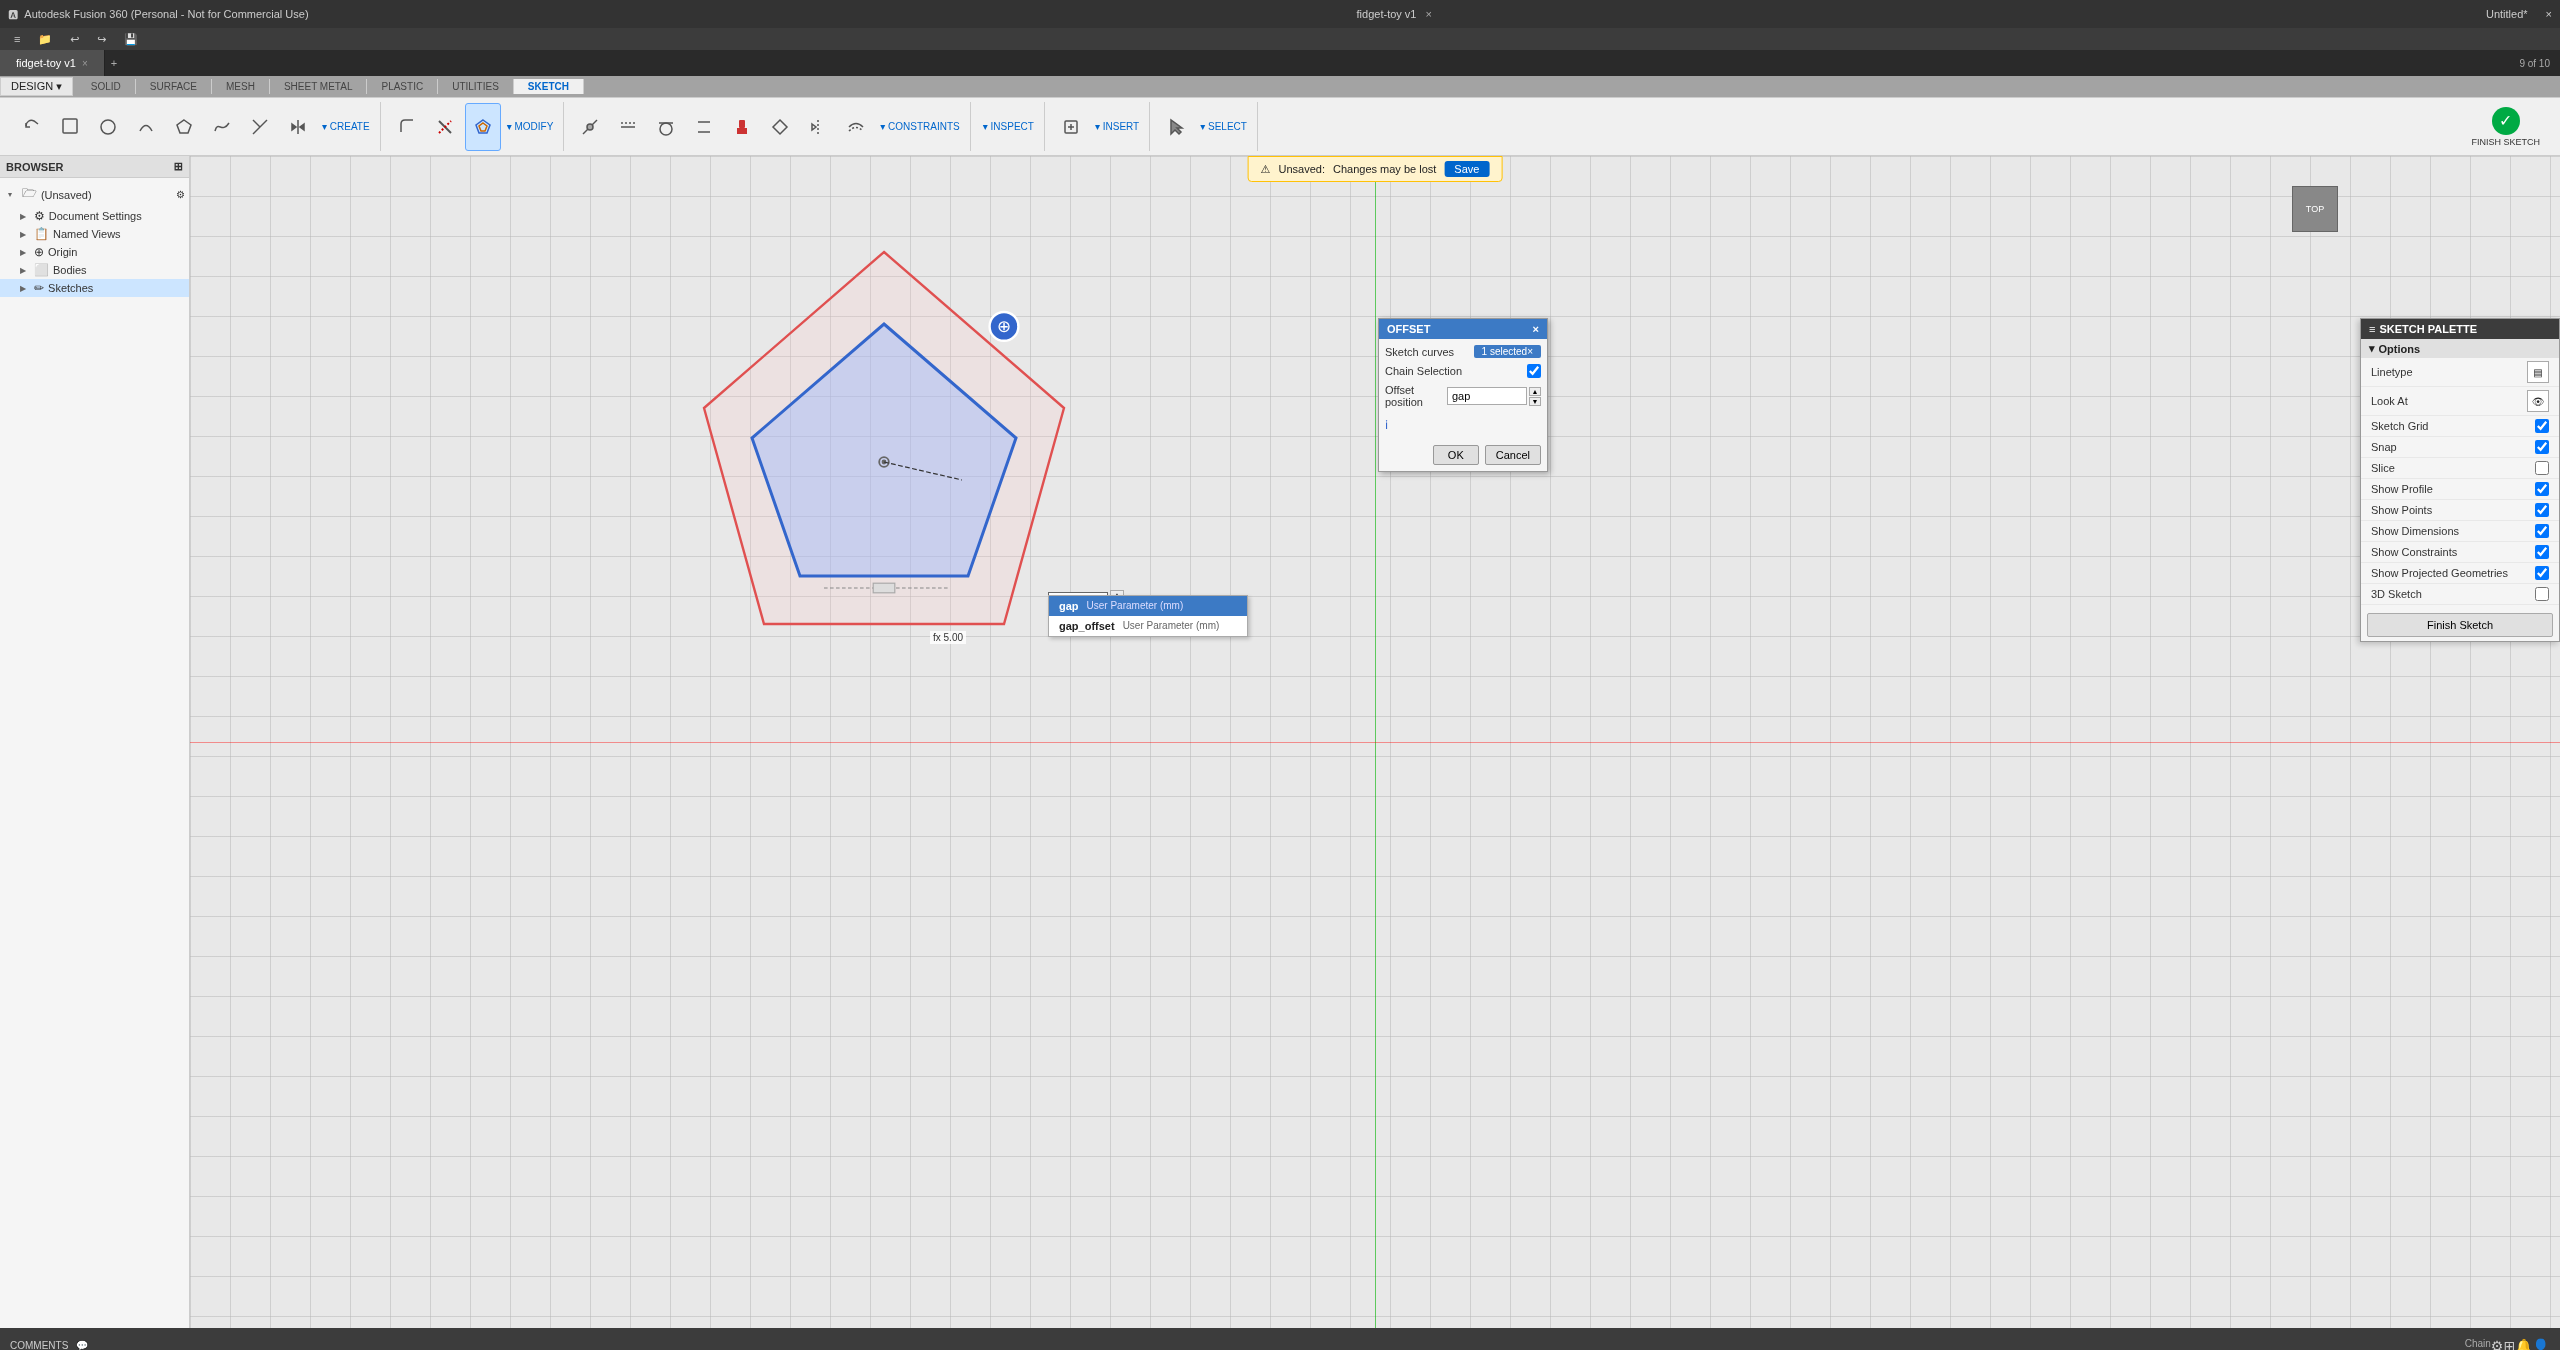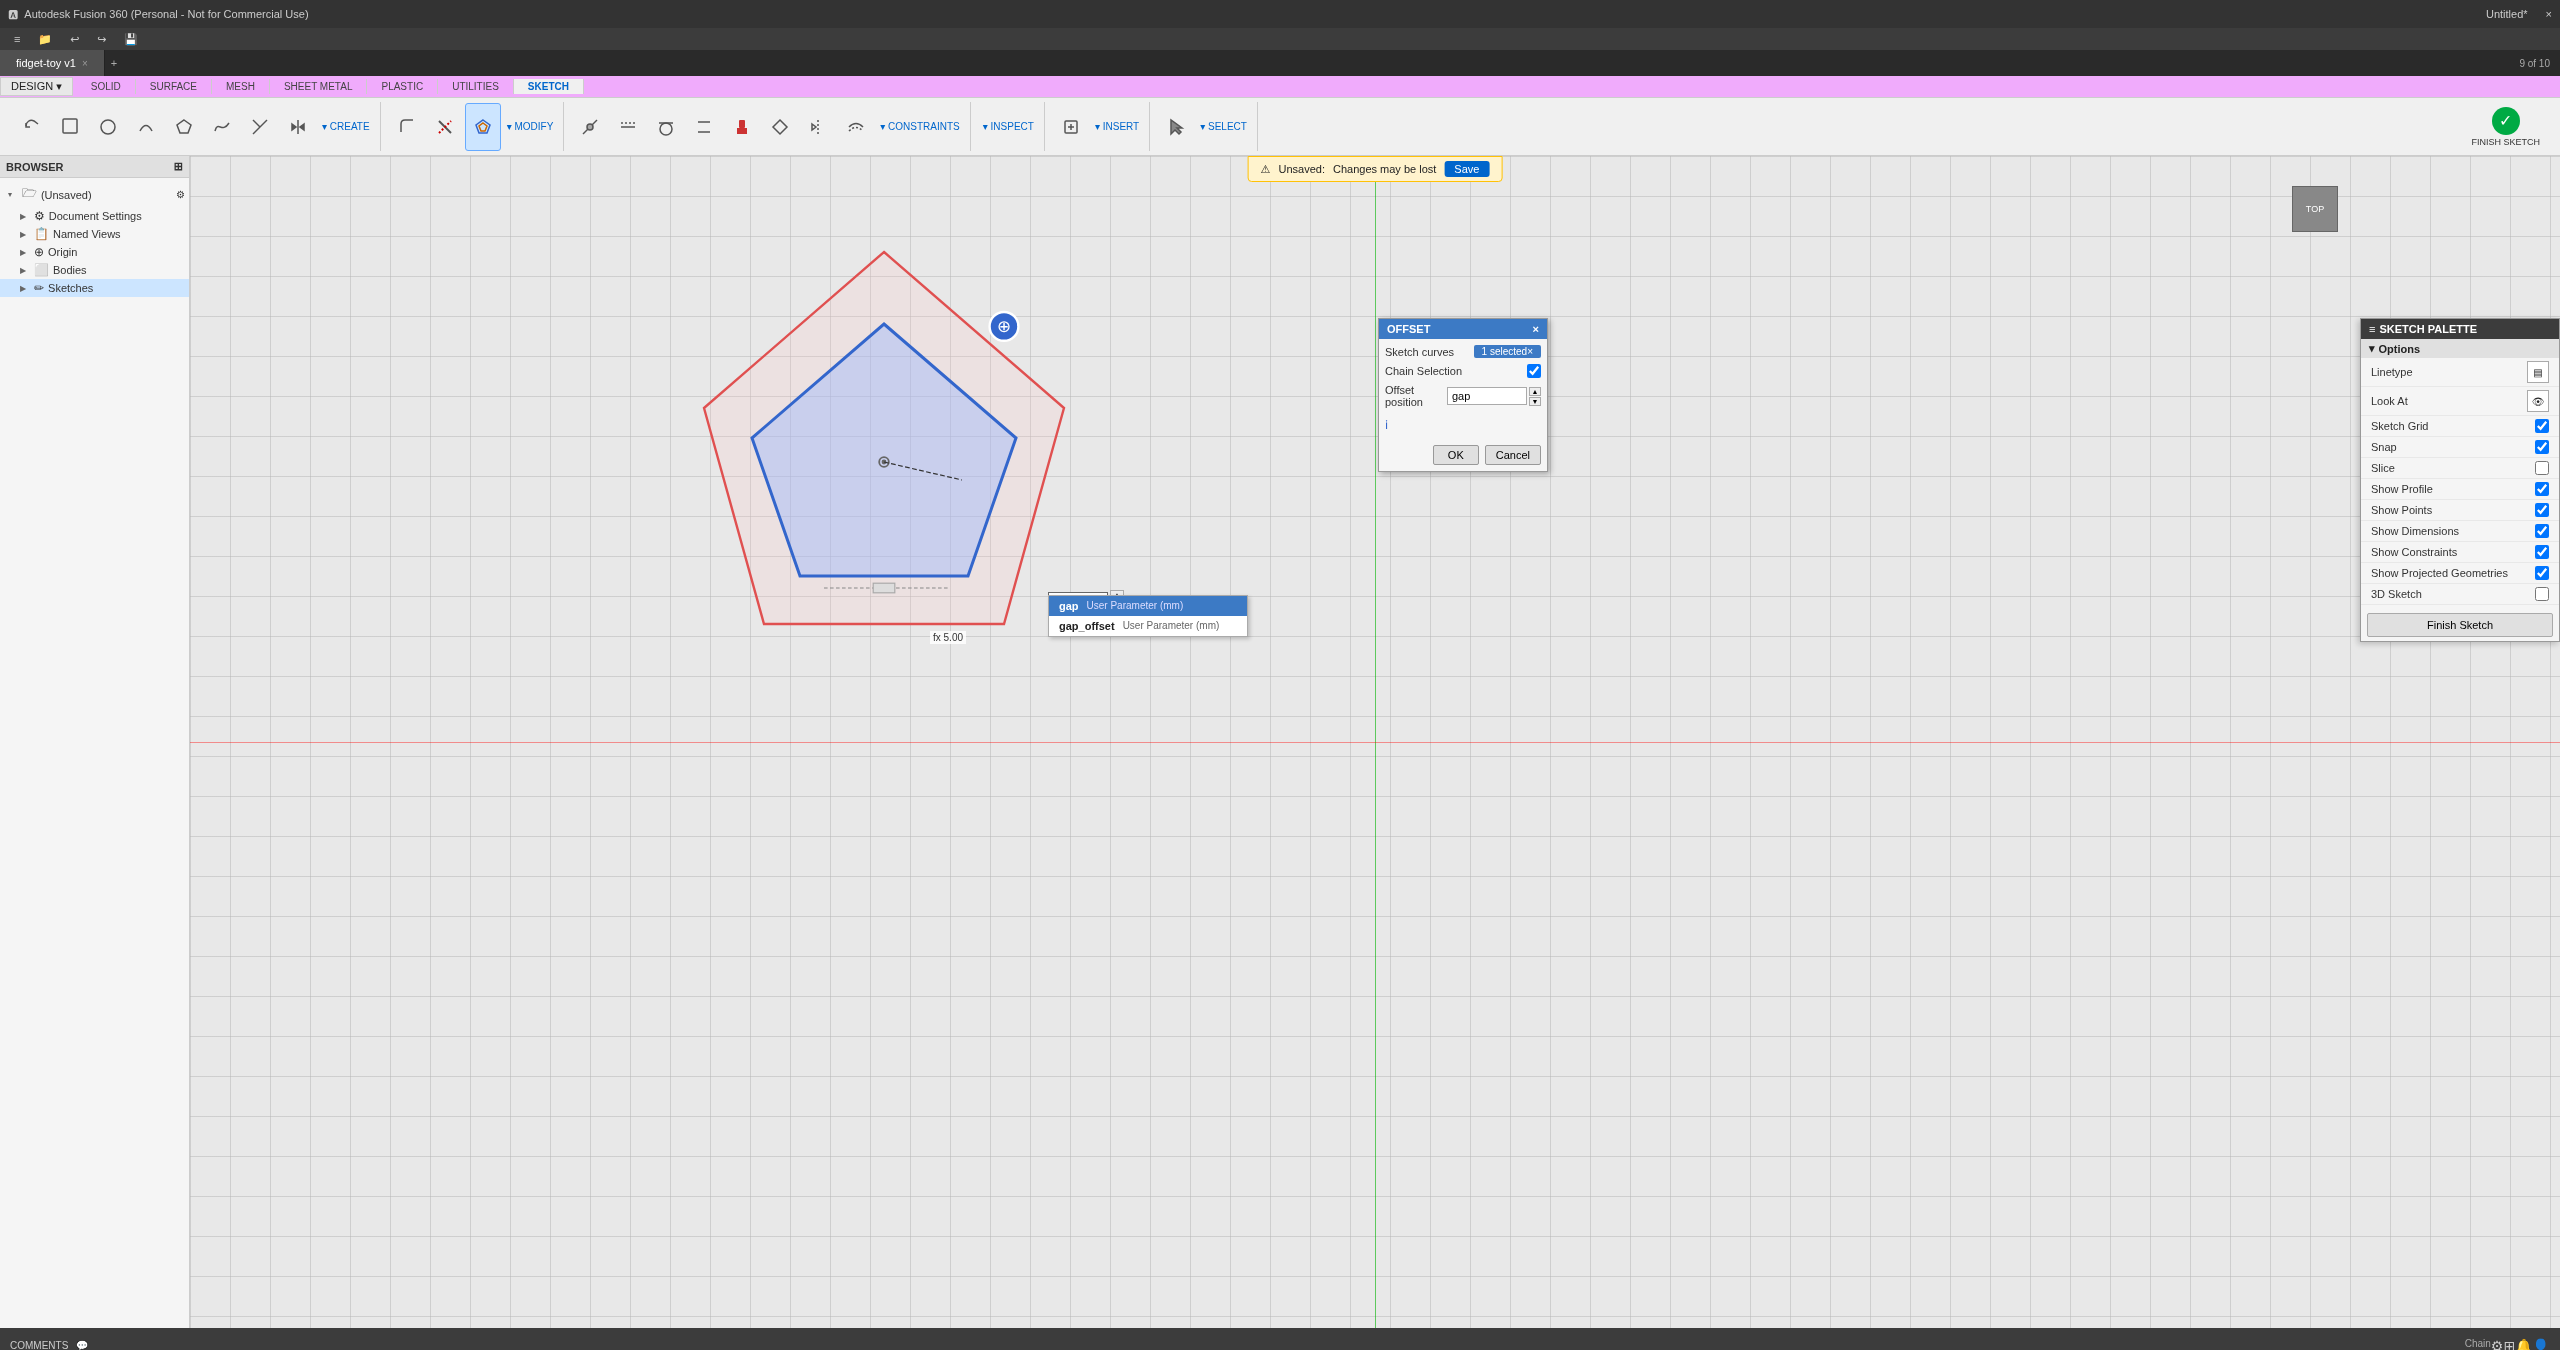--- a/index.html
+++ b/index.html
@@ -70,21 +70,21 @@
     
     #toolbar {
       height: 80px;
       background: #f0f0f0;
       border-bottom: 1px solid #ccc;
       display: flex;
       flex-direction: column;
     }
     #toolbar-categories {
       height: 22px;
-      background: #f0abfc;
+      background: #a3a3a3;
       display: flex;
       align-items: center;
       border-bottom: 1px solid #ccc;
     }
     .toolbar-cat {
       padding: 2px 14px;
       font-size: 10px;
       cursor: pointer;
       color: #444;
       border-right: 1px solid #ccc;
@@ -494,20 +494,24 @@
       pointer-events: none;
     }
   </style>
 </head>
 <body>
 
 <div id="title-bar">
   <div id="title-bar-left">
     <span>🅰</span>
     <span>Autodesk Fusion 360 (Personal - Not for Commercial Use)</span>
+  </div>
+  <div id="title-bar-center">
+    <span>fidget-toy v1</span>
+    <span style="color:#aaa;margin:0 6px">×</span>
   </div>
   <div id="title-bar-right">
     <span>Untitled*</span>
     <span style="margin-left:10px;cursor:pointer;">×</span>
   </div>
 </div>
 
 <div id="menu-bar">
   <span class="menu-item">≡</span>
   <span class="menu-item">📁</span>

